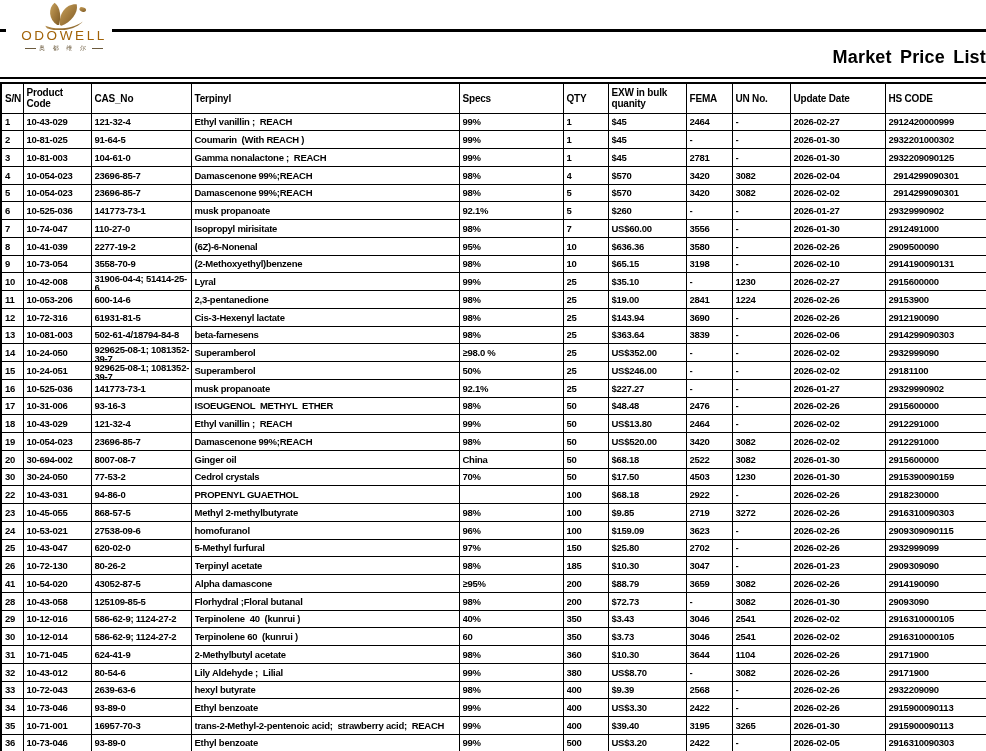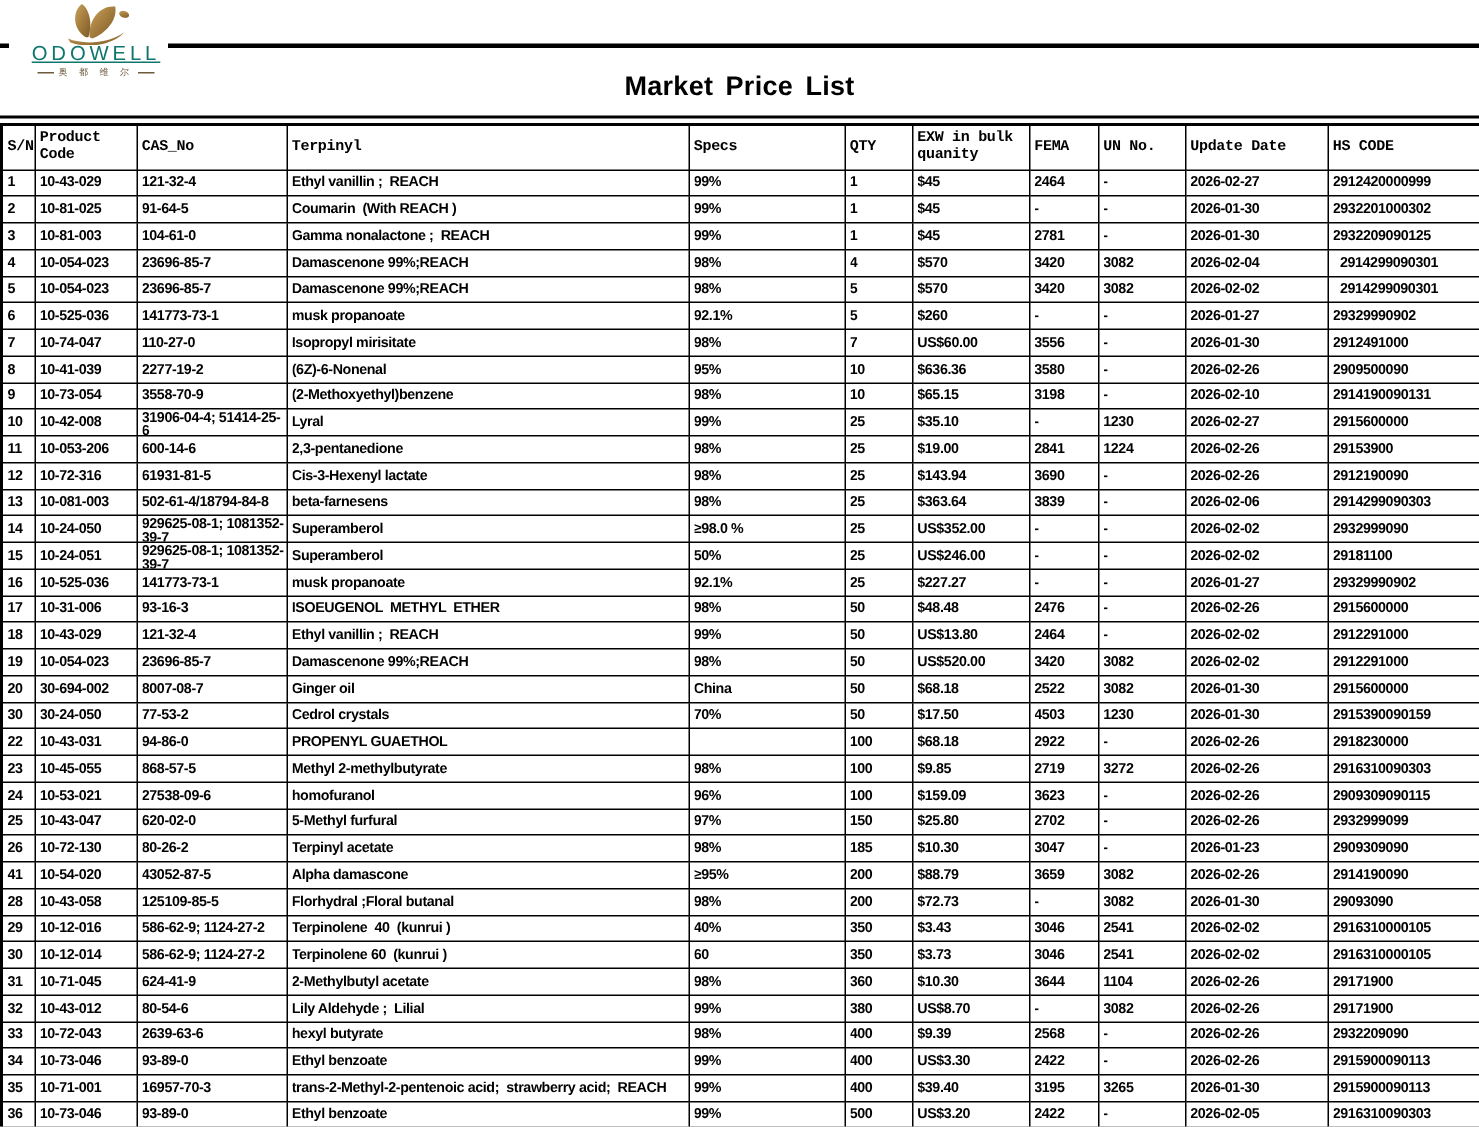--- a/index.html
+++ b/index.html
@@ -7,32 +7,32 @@
     width:986px;height:751px;background:#ffffff;position:relative;overflow:hidden;
     font-family:"Liberation Sans",sans-serif;color:#000;
   }
   
   .rule-dash{position:absolute;left:0;top:29px;width:6px;height:3px;background:#000;}
   .rule-top{position:absolute;left:112px;top:29px;width:874px;height:3px;background:#000;}
   .rule-title{position:absolute;left:0;top:77px;width:986px;height:2px;background:#000;}
   
   .logo{position:absolute;left:8px;top:1px;width:112px;text-align:center;}
   .logo svg{display:block;margin:0 auto;}
-  .logo-name{font-size:13.5px;letter-spacing:2.6px;color:#0f766e;line-height:14px;margin-top:-1px;text-decoration:underline;}
+  .logo-name{font-size:13.5px;letter-spacing:2.6px;color:#a16207;line-height:14px;margin-top:-1px;}
   .logo-sub{margin-top:1px;display:flex;align-items:center;justify-content:center;gap:3px;}
   .logo-sub .chars{font-size:6px;letter-spacing:3px;color:#6b5a3d;}
   .logo-sub .dash{width:11px;height:1px;background:#6b5a3d;}
   
-  .title{position:absolute;top:47px;left:0;width:986px;text-align:center;
+  .title{position:absolute;top:47px;left:0;width:986px;text-align:right;
     font-size:18px;font-weight:bold;letter-spacing:0.2px;word-spacing:3px;}
   
   table.price{position:absolute;top:82px;left:0;width:986px;border-collapse:collapse;
     table-layout:fixed;border:2px solid #000;}
   table.price th,table.price td{border:1px solid #000;padding:0 1px 0 3px;vertical-align:middle;overflow:hidden;}
-  table.price thead tr{height:30px;font-family:Liberation Mono, monospace;}
+  table.price thead tr{height:30px;}
   table.price tbody tr{height:17.75px;}
   table.price th{font-size:10px;font-weight:bold;text-align:left;line-height:11.5px;letter-spacing:-0.2px;}
   td .cell{font-size:9.5px;font-weight:bold;letter-spacing:-0.25px;line-height:15px;height:15px;
     white-space:pre;overflow:hidden;}
   td .cell.wrap{white-space:pre-wrap;line-height:9.5px;height:16px;padding-top:0.5px;}
 </style>
 </head>
 <body>
 
 <div class="rule-dash"></div>

